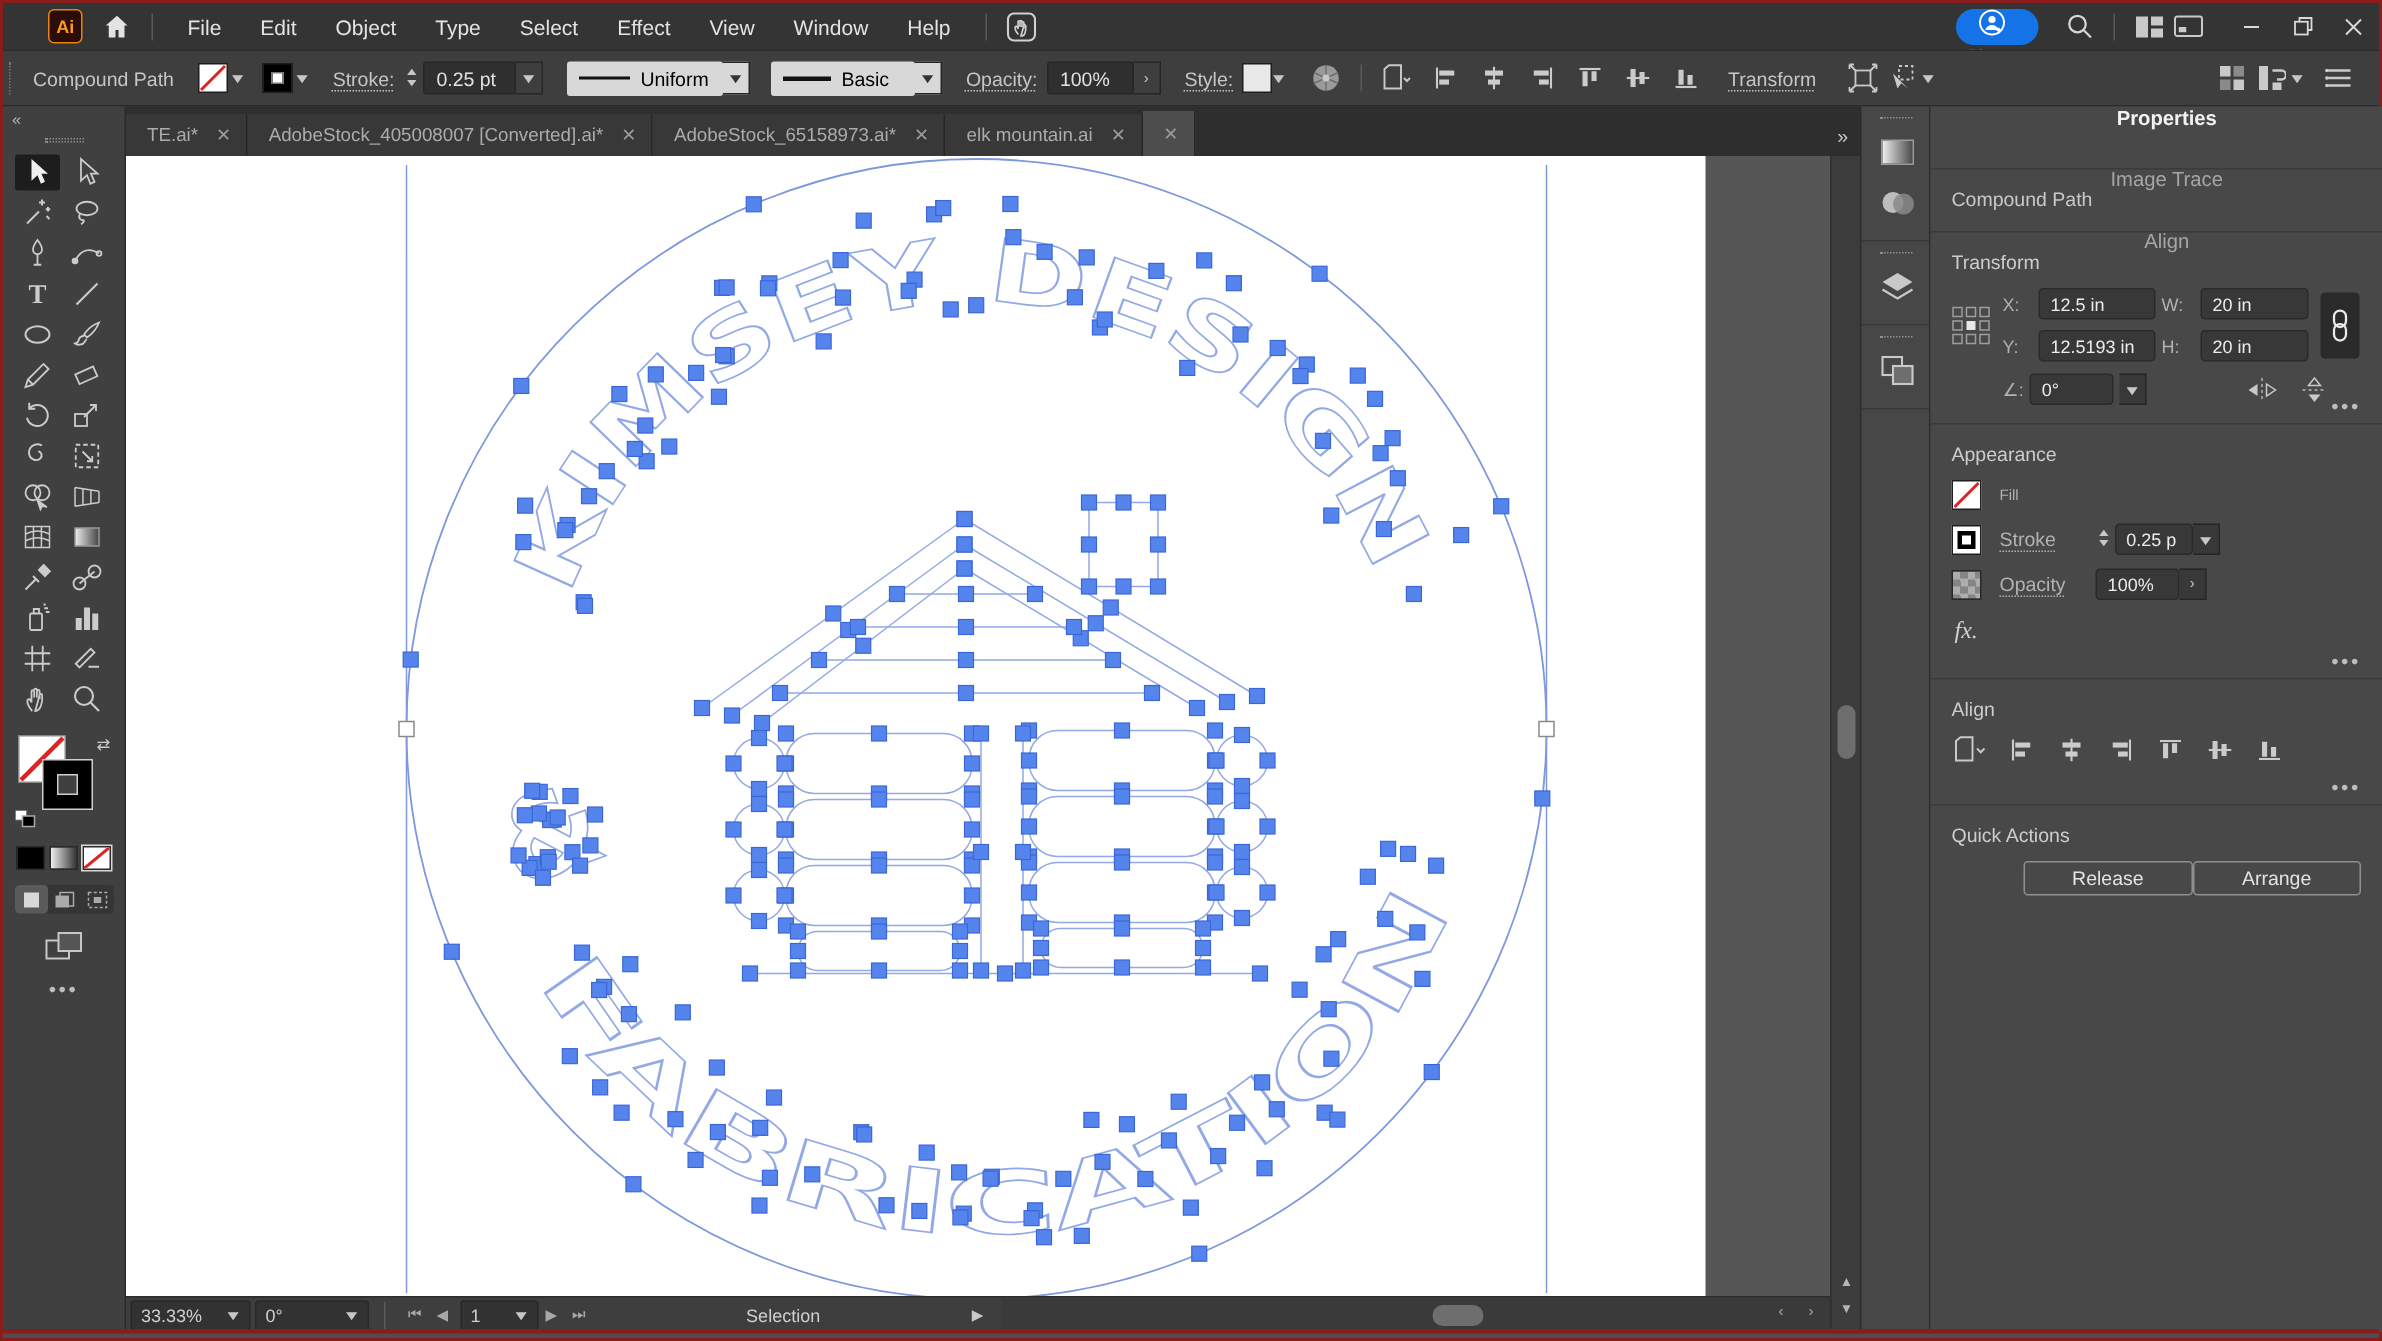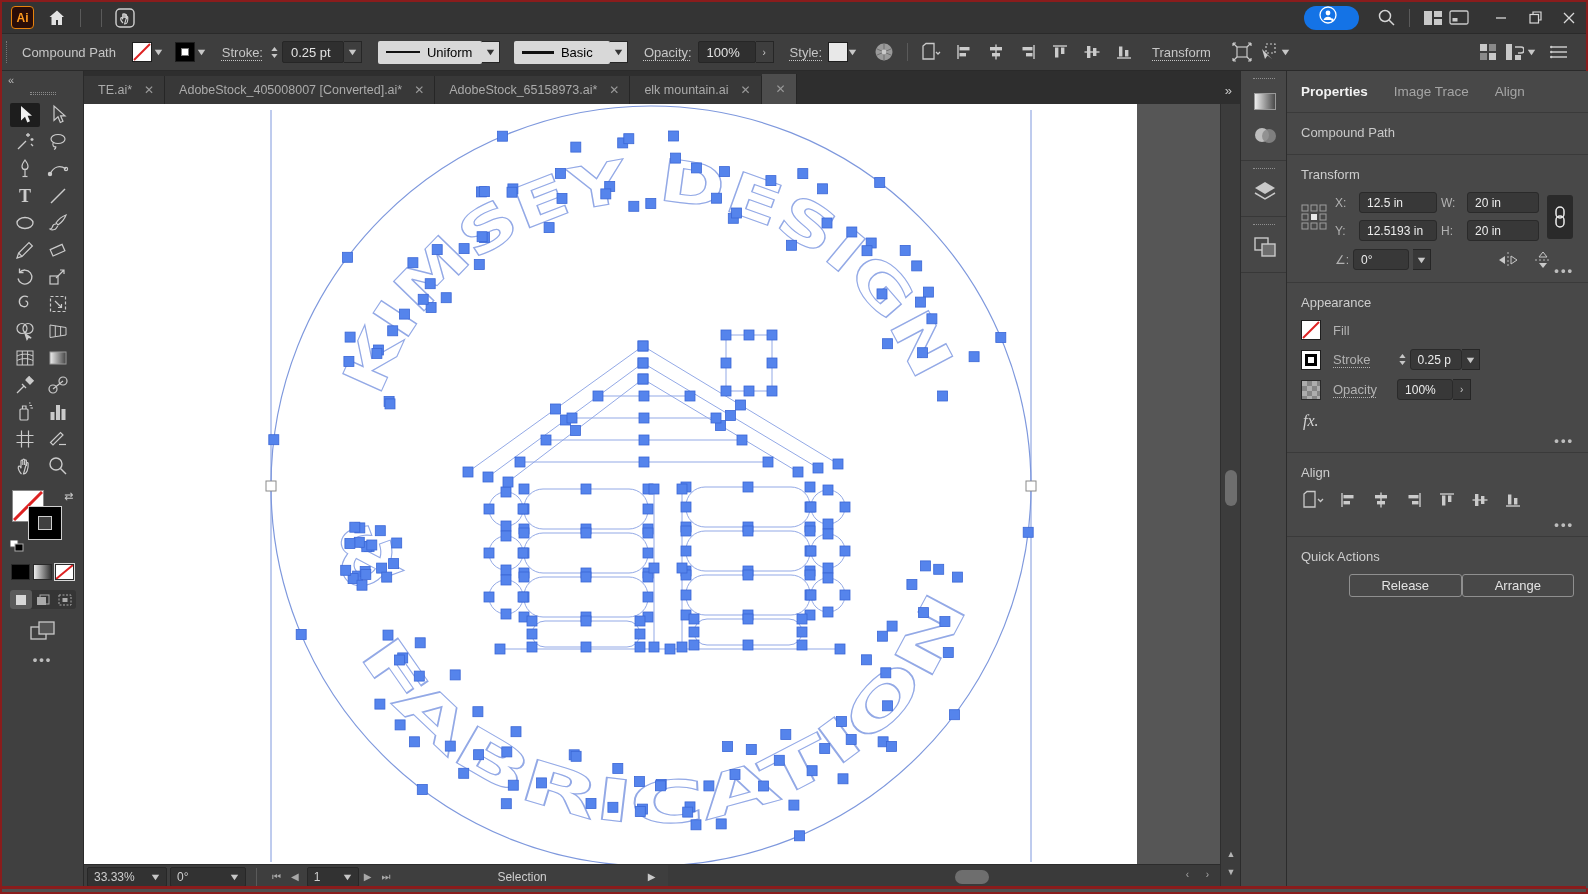--- a/index.html
+++ b/index.html
@@ -7,21 +7,21 @@
   *{box-sizing:border-box;}
   #win{position:absolute;inset:0;border:2px solid #8a1c1c;background:#3f3f3f;}
   .abs{position:absolute;}
   .row{display:flex;align-items:center;}
   .sep-v{width:1px;height:18px;background:#5a5a5a;margin:0 10px;}
   .dotted{text-decoration:underline dotted;text-underline-offset:3px;text-decoration-thickness:1px;}
   .chev{font-size:9px;color:#c7c7c7;transform:scaleX(1.4);display:inline-block;}
   .dots3{letter-spacing:2px;color:#bdbdbd;font-size:13px;font-weight:bold;line-height:6px;}
   svg{display:block;}
   
-  #menubar{left:0;top:0;width:1584px;height:31px;background:#343434;display:flex;align-items:center;color:#e3e3e3;font-size:14px;}
+  #menubar{left:0;top:0;width:1584px;height:31px;background:#343434;display:flex;align-items:center;color:#e3e3e3;font-size:14px;padding-left:21px;}
   #ai-logo{width:23px;height:23px;margin:0 10px 0 9px;background:#2a0d08;border:1px solid #e8830c;border-radius:4px;
     color:#ff9a1e;font-weight:bold;font-size:12px;display:flex;align-items:center;justify-content:center;}
   .menu-item{padding:0 13px;height:31px;display:flex;align-items:center;cursor:default;}
   #share-btn{height:24px;border-radius:13px;background:#1473e6;color:#fff;display:flex;align-items:center;gap:6px;
     padding:0 14px 0 6px;font-size:13px;margin-right:14px;flex-direction:column;}
   .winbtn{width:34px;height:28px;display:flex;align-items:center;justify-content:center;}
   
   #controlbar{left:0;top:31px;width:1584px;height:38px;background:#3e3e3e;border-top:1px solid #2a2a2a;border-bottom:1px solid #2a2a2a;
     display:flex;align-items:center;color:#c6c6c6;font-size:13px;}
   .cb-label{margin:0 6px;white-space:nowrap;}
@@ -75,21 +75,21 @@
   .navbtn{color:#a8a8a8;font-size:10px;padding:0 5px;}
   #hscroll{flex:1;height:100%;position:relative;margin-left:8px;background:#3a3a3a;}
   #h-thumb{position:absolute;top:5px;left:52%;width:34px;height:14px;border-radius:7px;background:#6e6e6e;}
   
   #dockcol{left:1238px;top:69px;width:47px;height:817px;background:#474747;border-left:1px solid #2c2c2c;border-right:1px solid #2c2c2c;}
   .dock-grip{width:22px;margin:7px auto 5px;border-top:1px dotted #8f8f8f;}
   .dock-icon{width:47px;height:34px;display:flex;align-items:center;justify-content:center;}
   .dock-div{border-top:1px solid #383838;margin-top:8px;}
   
   #props{left:1285px;top:69px;width:301px;height:817px;background:#484848;color:#c9c9c9;font-size:13px;}
-  #props-tabs{display:flex;height:42px;align-items:center;padding-left:14px;gap:26px;border-bottom:1px solid #3a3a3a;}
+  #props-tabs{display:flex;height:42px;align-items:center;padding-left:14px;gap:26px;border-bottom:1px solid #3a3a3a;flex-direction:column;}
   .ptab{color:#a5a5a5;font-size:13.5px;}
   .ptab.active{color:#f2f2f2;font-weight:bold;}
   .psec{padding:12px 14px 12px 14px;border-bottom:1px solid #3a3a3a;position:relative;}
   .psec-title{color:#cdcdcd;margin-bottom:10px;}
   .pinput{background:#383838;border:1px solid #2a2a2a;border-radius:3px;height:21px;color:#ececec;font-size:12px;
     display:flex;align-items:center;padding:0 7px;}
   .plabel{color:#b2b2b2;font-size:12px;}
   .tf-grid{display:grid;grid-template-columns:30px 20px 78px 22px 72px 34px;align-items:center;row-gap:7px;column-gap:4px;}
   .sec-dots{position:absolute;right:14px;bottom:8px;}
   .ap-row{display:flex;align-items:center;gap:12px;margin-bottom:9px;}
@@ -104,20 +104,31 @@
 <div id="win">
 
   <div id="menubar" class="abs">
     <div id="ai-logo">Ai</div>
     <div class="icon24">
       <svg width="20" height="20" viewBox="0 0 20 20">
           <path d="M10 2.5L2.5 9h2v8h4.5v-5h2v5H15V9h2z" fill="#e3e3e3"></path>
         </svg>
     </div>
     <div class="sep-v"></div>
+    <div id="menu-items" class="row">
+        <div class="menu-item">File</div>
+        <div class="menu-item">Edit</div>
+        <div class="menu-item">Object</div>
+        <div class="menu-item">Type</div>
+        <div class="menu-item">Select</div>
+        <div class="menu-item">Effect</div>
+        <div class="menu-item">View</div>
+        <div class="menu-item">Window</div>
+        <div class="menu-item">Help</div>
+      </div>
     <div class="sep-v"></div>
     <div class="icon24">
       <svg width="22" height="22" viewBox="0 0 22 22">
           <rect x="2" y="2" width="18" height="18" rx="4" fill="none" stroke="#d0d0d0" stroke-width="1.4"></rect>
           <path d="M9 16c-1.3-1.2-2.6-3.6-2.2-4.9.2-.7 1.1-.6 1.4 0l.5 1.1V7.5c0-.9 1.3-.9 1.3 0V11m0-3.6c0-.9 1.3-.9 1.3 0V11m0-2.8c0-.9 1.3-.9 1.3 0V12m0-1.8c0-.8 1.1-.8 1.2 0 .1 1.6 0 3.7-.6 5.2-.5 1.2-1.6 1.6-2.6 1.6z" fill="none" stroke="#d0d0d0" stroke-width="1.1"></path>
         </svg>
     </div>
     <div style="flex:1"></div>
     <div id="share-btn">
       <span>
@@ -1067,21 +1078,21 @@
     </div>
 
     <div class="psec">
       <div class="psec-title">Appearance</div>
       <div class="ap-row">
         <div class="swatch-sm">
           <svg width="18" height="18" viewBox="0 0 18 18">
               <path d="M1 17L17 1" stroke="#d22" stroke-width="2"></path>
             </svg>
         </div>
-        <span class="plabel" style="font-size:13px;">Fill</span>
+        <span class="plabel" style="font-size:10px;">Fill</span>
       </div>
       <div class="ap-row">
         <div class="swatch-sm" style="display:flex;align-items:center;justify-content:center;">
           <div style="width:12px;height:12px;border:3px solid #000;"></div>
         </div>
         <span class="plabel dotted" style="font-size:13px;">Stroke</span>
         <div class="row" style="margin-left:14px;">
           <div class="stepper">
               <span>▲</span>
               <span>▼</span>

